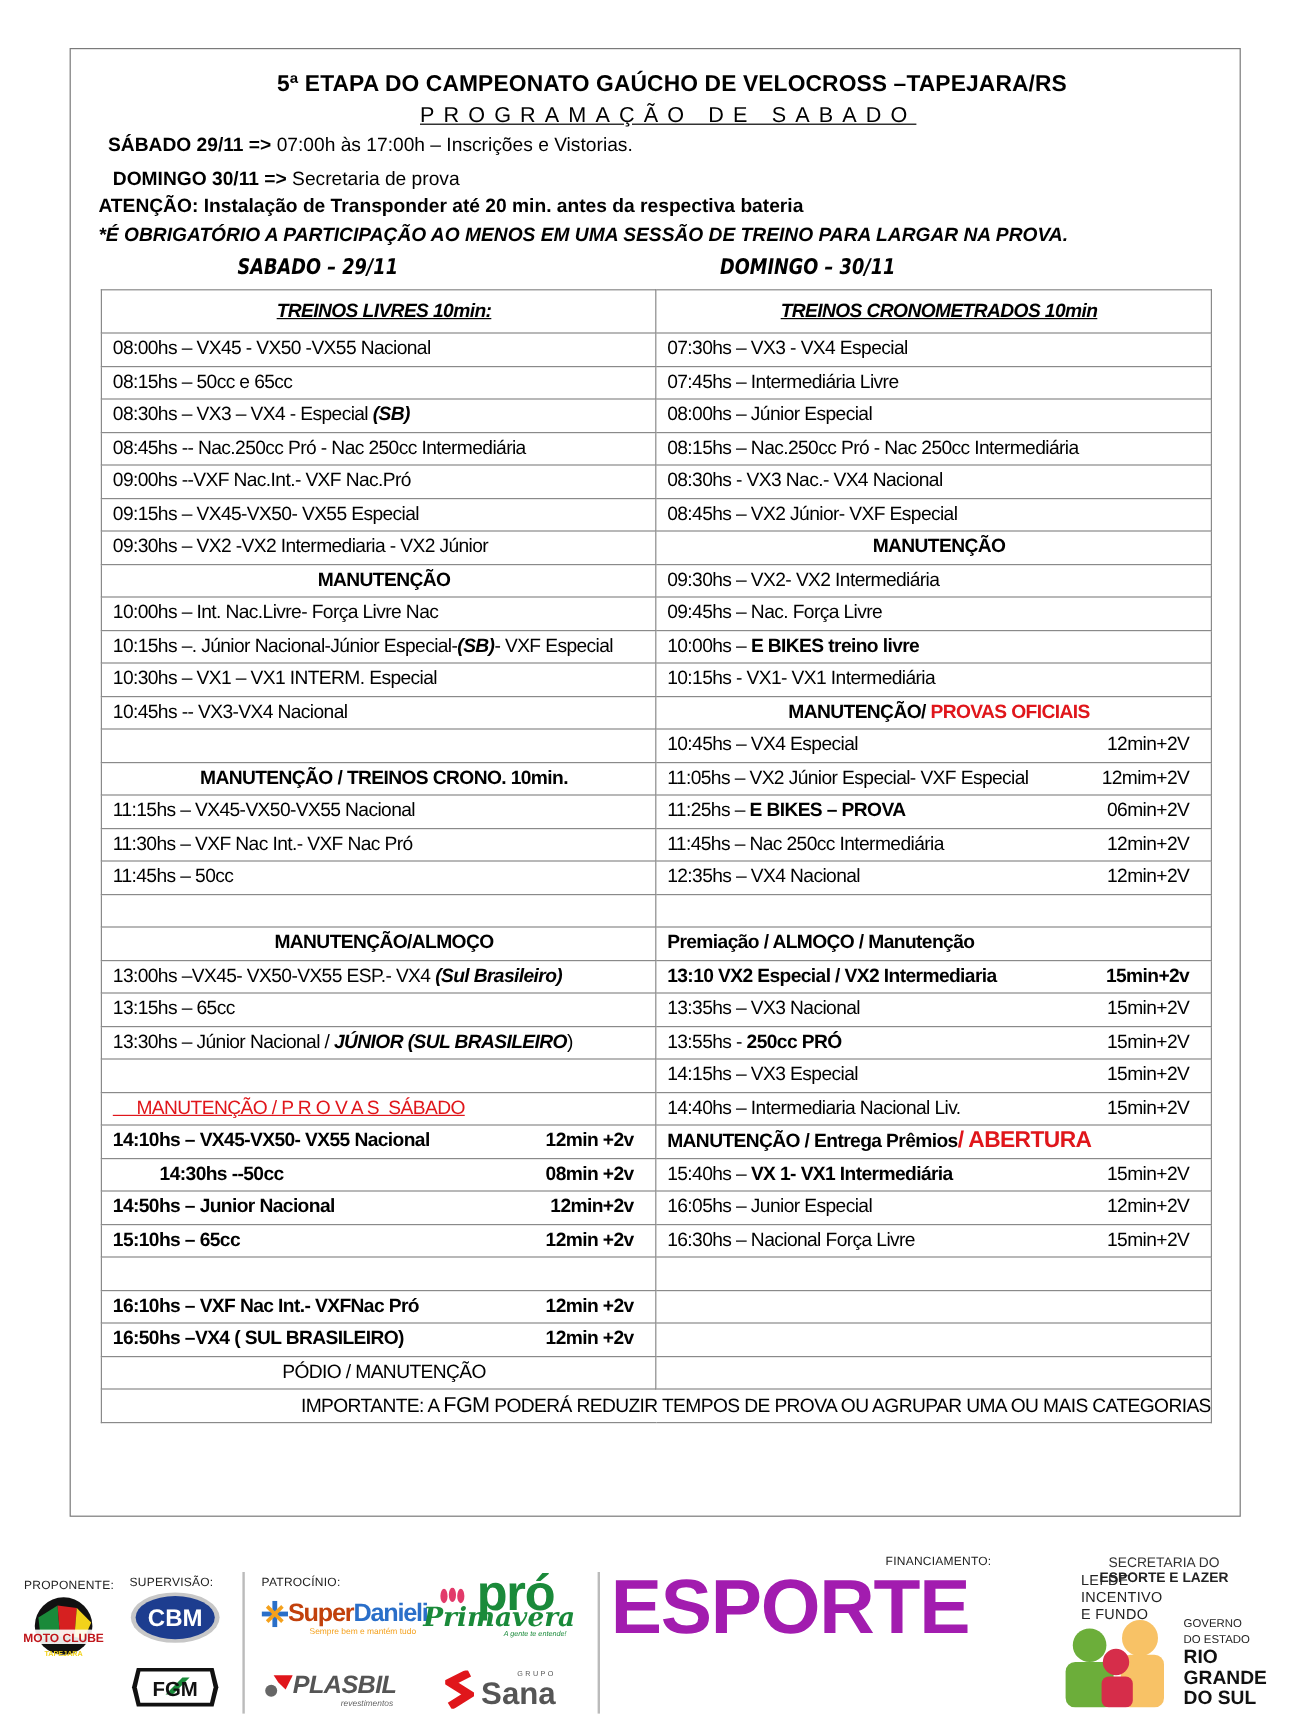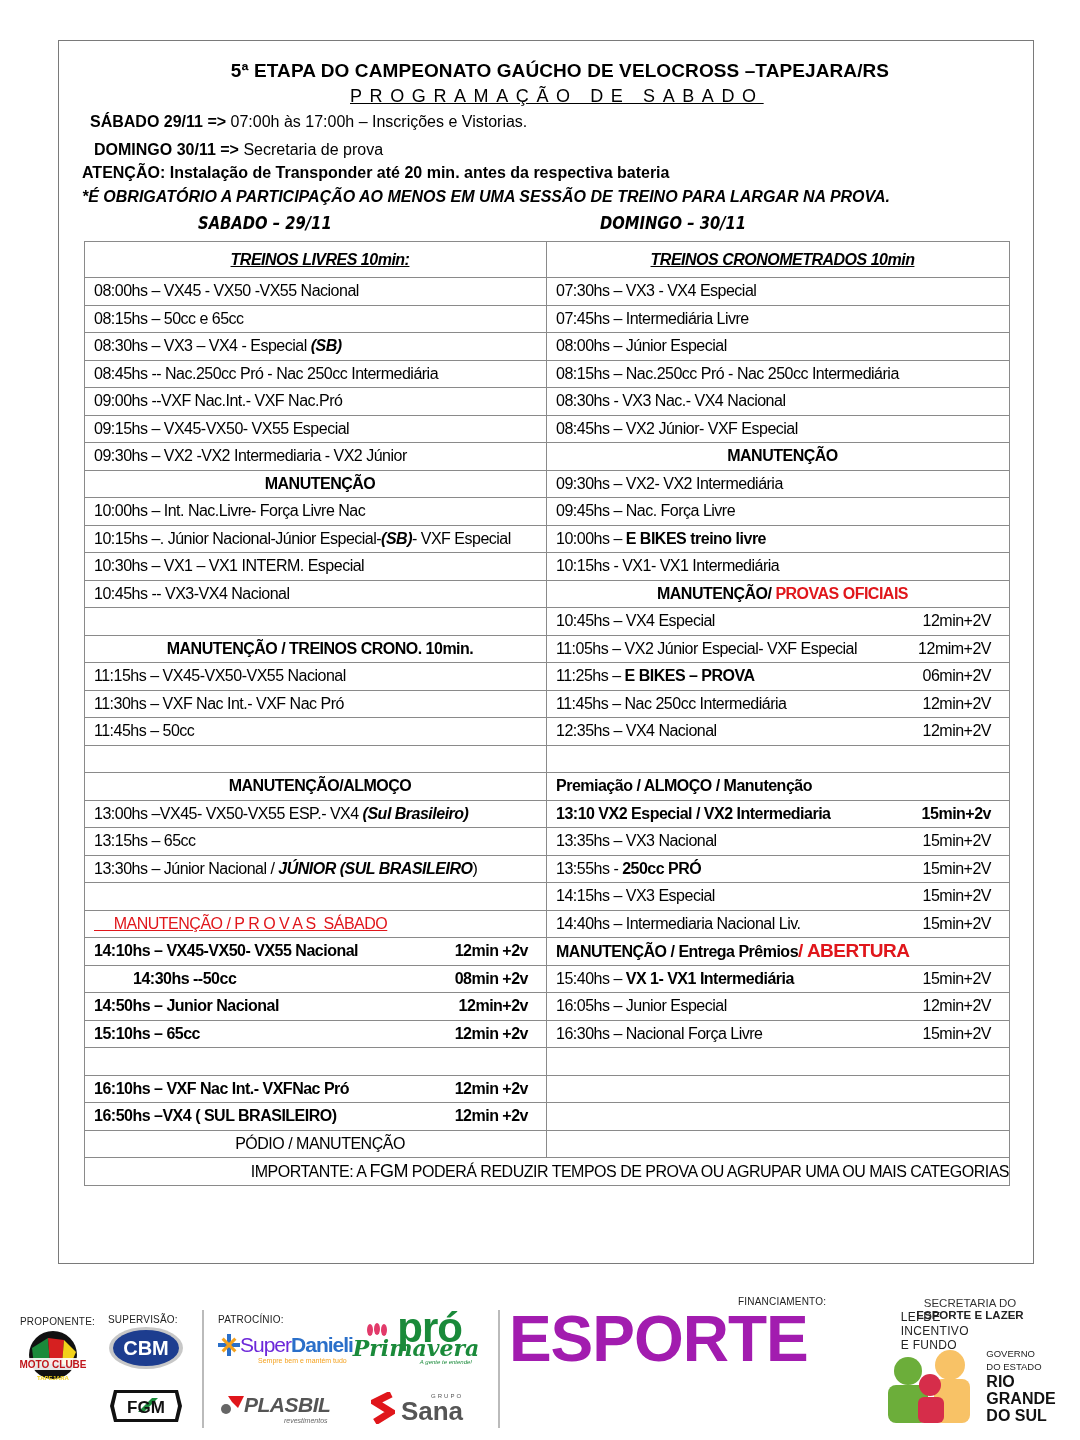--- a/index.html
+++ b/index.html
@@ -335,21 +335,21 @@
       <svg width="22" height="22" viewBox="0 0 22 22">
         <g fill="#2a6fc9">
             <rect x="9" y="0" width="4" height="22"></rect>
             <rect x="0" y="9" width="22" height="4"></rect>
           </g>
         <g fill="#f4a11d" transform="rotate(45 11 11)">
             <rect x="9.5" y="2" width="3" height="18"></rect>
             <rect x="2" y="9.5" width="18" height="3"></rect>
           </g>
       </svg>
-      <span style="font-size:21px;font-weight:normal;letter-spacing:-1px;color:#6d28d9;">Super</span>
+      <span style="font-size:21px;font-weight:bold;letter-spacing:-1px;color:#c2410c;">Super</span>
         <span style="font-size:21px;font-weight:bold;letter-spacing:-1px;color:#2a6fc9;">Danieli</span>
     </div>
     <span style="font-size:7px;color:#f4a11d;margin-left:40px;">Sempre bem e mantém tudo</span>
   </div>
 
   <div class="logo" style="left:360px;top:38px;width:112px;height:52px;flex-direction:column;">
     <svg width="26" height="14" viewBox="0 0 26 14" style="align-self:flex-start;margin-left:4px;">
       <g fill="#e23a6a">
           <ellipse cx="6" cy="7" rx="3" ry="6"></ellipse>
           <ellipse cx="13" cy="6" rx="3" ry="6"></ellipse>

